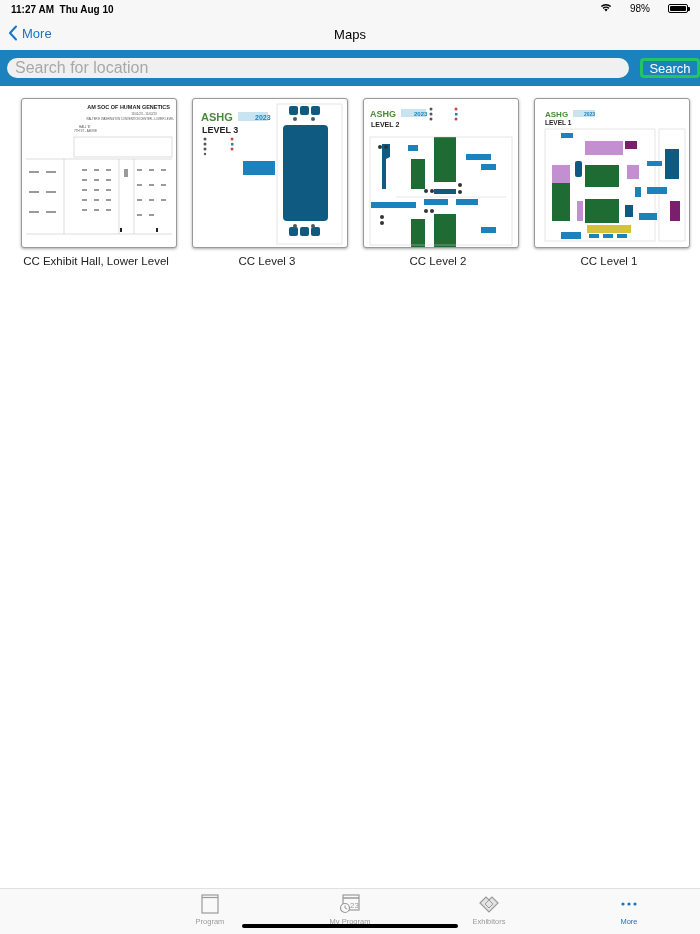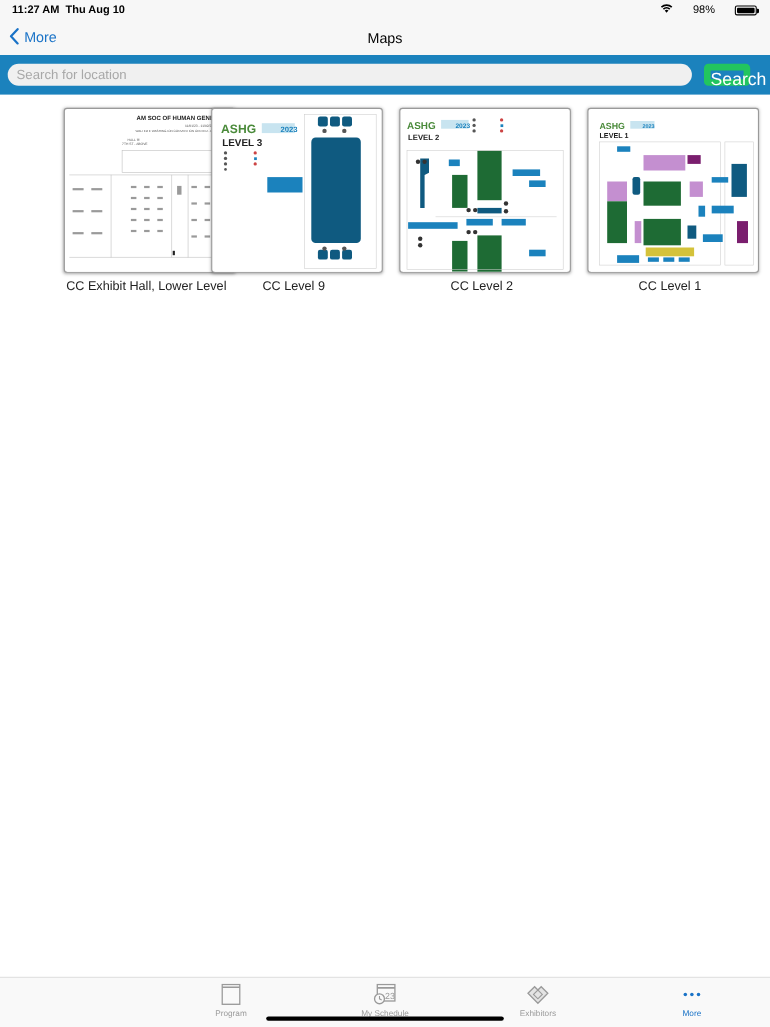--- a/index.html
+++ b/index.html
@@ -12,23 +12,23 @@
   .battery { width: 20px; height: 9px; border: 1px solid #000; border-radius: 2px; position: relative; padding: 1px; }
   .battery-fill { width: 100%; height: 100%; background: #000; border-radius: 1px; }
   .battery::after { content: ""; position: absolute; right: -3px; top: 2px; width: 2px; height: 4px; background: #000; border-radius: 0 1px 1px 0; }
 
   .nav-bar { position: absolute; top: 20px; left: 0; width: 700px; height: 30px; background: #f7f7f7; }
   .back-btn { position: absolute; left: 8px; top: 5px; display: flex; align-items: center; gap: 4px; color: #1a73c7; font-size: 13px; cursor: pointer; }
   .back-btn svg { width: 10px; height: 16px; }
   .nav-title { position: absolute; left: 0; right: 0; top: 7px; text-align: center; font-size: 13px; font-weight: 400; }
 
   .search-bar { position: absolute; top: 50px; left: 0; width: 700px; height: 36px; background: #1b82bd; }
-  .search-input { position: absolute; left: 7px; top: 8px; width: 622px; height: 20px; border: none; border-radius: 10px; background: #f0f0f0; padding-left: 8px; font-size: 12px; font-family: "Liberation Sans", sans-serif; color: #333; outline: none; }
+  .search-input { position: absolute; left: 7px; top: 8px; width: 622px; height: 20px; border: none; border-radius: 10px; background: #f0f0f0; padding-left: 8px; font-size: 16px; font-family: "Liberation Sans", sans-serif; color: #333; outline: none; }
   .search-input::placeholder { color: #a8a8a8; }
-  .search-btn { position: absolute; left: 640px; top: 8px; width: 42px; height: 20px; border: 6px solid #22c55e; border-radius: 4px; background: transparent; color: #ffffff; font-size: 16px; font-family: "Liberation Sans", sans-serif; cursor: pointer; }
+  .search-btn { position: absolute; left: 640px; top: 8px; width: 60px; height: 20px; border: 3px solid #22c55e; border-radius: 4px; background: transparent; color: #ffffff; font-size: 13px; font-family: "Liberation Sans", sans-serif; cursor: pointer; }
 
   .maps-grid { position: absolute; top: 98px; left: 0; width: 700px; }
   .map-card { position: absolute; width: 150px; text-align: center; cursor: pointer; }
   .map-thumb { width: 156px; height: 150px; border: 1px solid #9a9a9a; border-radius: 3px; background: #fff; box-shadow: 0 1px 3px rgba(0,0,0,0.35); overflow: hidden; position: relative; }
   .map-label { margin-top: 7px; font-size: 11.5px; color: #222; white-space: nowrap; }
 
   .tab-bar { position: absolute; top: 888px; left: 0; width: 700px; height: 46px; background: #f9f9f9; border-top: 1px solid #e0e0e0; }
   .tab { position: absolute; top: 4px; width: 100px; text-align: center; font-size: 7.5px; color: #9a9a9a; cursor: pointer; }
   .tab .icon { height: 22px; display: flex; justify-content: center; align-items: center; }
   .tab.active { color: #1a73c7; }
@@ -67,21 +67,21 @@
   <div class="nav-title">Maps</div>
 </div>
 
 <div class="search-bar">
   <input class="search-input" type="text" placeholder="Search for location" style="">
   <button class="search-btn">Search</button>
 </div>
 
 <div class="maps-grid">
 
-  <div class="map-card" style="left:21px;top:0;margin-left:37px;">
+  <div class="map-card" style="left:21px;top:0;">
     <div class="map-thumb">
       <svg width="150" height="150" viewBox="0 0 150 150">
         <rect width="150" height="150" fill="#fff"></rect>
         <text x="146" y="10" text-anchor="end" font-size="5.5" font-weight="bold" font-family="Liberation Sans, sans-serif" fill="#222">AM SOC OF HUMAN GENETICS</text>
         <text x="120" y="16" text-anchor="middle" font-size="3" font-family="Liberation Sans, sans-serif" fill="#555">11/01/23 - 11/02/23</text>
         <text x="150" y="21" text-anchor="end" font-size="2.8" font-family="Liberation Sans, sans-serif" fill="#555">WALTER E WASHINGTON CONVENTION CENTER - LOWER LEVEL</text>
         <text x="55" y="29" font-size="3" font-family="Liberation Sans, sans-serif" fill="#555">HALL 'B'</text>
         <text x="50" y="33" font-size="3" font-family="Liberation Sans, sans-serif" fill="#555">7TH ST - ABOVE</text>
         <g stroke="#bbb" stroke-width="0.5" fill="none">
           <rect x="50" y="38" width="98" height="20"></rect>
@@ -164,21 +164,21 @@
           <rect x="105" y="128" width="9" height="9" rx="2" fill="#0f5a80"></rect>
           <rect x="116" y="128" width="9" height="9" rx="2" fill="#0f5a80"></rect>
         <g fill="#555">
             <circle cx="100" cy="20" r="2"></circle>
             <circle cx="118" cy="20" r="2"></circle>
             <circle cx="100" cy="127" r="2"></circle>
             <circle cx="118" cy="127" r="2"></circle>
           </g>
       </svg>
     </div>
-    <div class="map-label">CC Level 9</div>
+    <div class="map-label">CC Level 3</div>
   </div>
 
   <div class="map-card" style="left:363px;top:0;">
     <div class="map-thumb">
       <svg width="150" height="150" viewBox="0 0 150 150">
         <rect width="150" height="150" fill="#fff"></rect>
         <text x="4" y="18" font-size="9" font-weight="bold" font-family="Liberation Sans, sans-serif" fill="#4a8a3a">ASHG</text>
         <rect x="35" y="10" width="25" height="8" fill="#c8e4f0"></rect>
         <text x="48" y="17" font-size="6" font-weight="bold" font-family="Liberation Sans, sans-serif" fill="#1b82bd">2023</text>
         <text x="5" y="28" font-size="7" font-weight="bold" font-family="Liberation Sans, sans-serif" fill="#222">LEVEL 2</text>
@@ -282,21 +282,21 @@
   <div class="tab" style="left:300px;">
     <div class="icon">
       <svg width="22" height="20" viewBox="0 0 22 20">
           <rect x="4" y="1" width="16" height="15" stroke="#9a9a9a" stroke-width="1.2" fill="none"></rect>
           <line x1="4" y1="4" x2="20" y2="4" stroke="#9a9a9a" stroke-width="1.5"></line>
           <text x="11" y="14" font-size="8" font-family="Liberation Sans, sans-serif" fill="#9a9a9a">23</text>
           <circle cx="6" cy="14" r="4.5" stroke="#9a9a9a" stroke-width="1.2" fill="#f9f9f9"></circle>
           <path d="M6 11.5 L6 14 L8 15" stroke="#9a9a9a" stroke-width="1" fill="none"></path>
         </svg>
     </div>
-    <span class="tab-label">My Schedule</span>
+    <span class="tab-label">My Program</span>
   </div>
   <div class="tab" style="left:439px;">
     <div class="icon">
       <svg width="22" height="20" viewBox="0 0 22 20">
           <path d="M2 9 L8 3 L11 6 L14 3 L20 9 L11 18 Z" stroke="#9a9a9a" stroke-width="1.2" fill="#e4e4e4"></path>
           <path d="M7 10 L11 6 L15 10 L11 14 Z" stroke="#9a9a9a" stroke-width="1" fill="none"></path>
         </svg>
     </div>
     <span class="tab-label">Exhibitors</span>
   </div>

